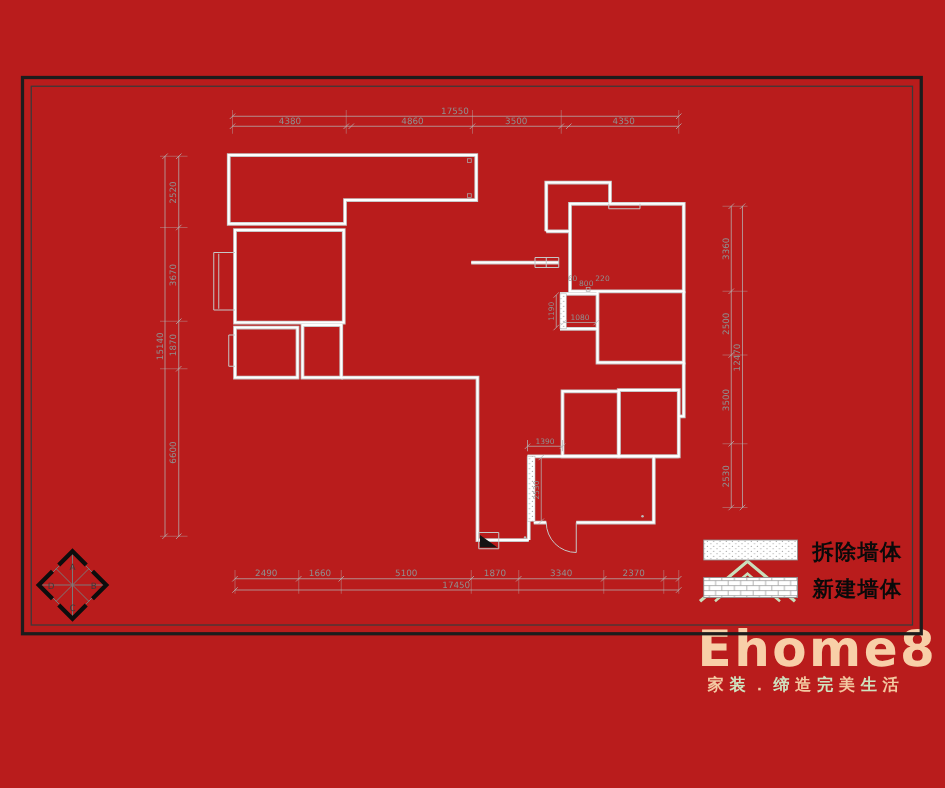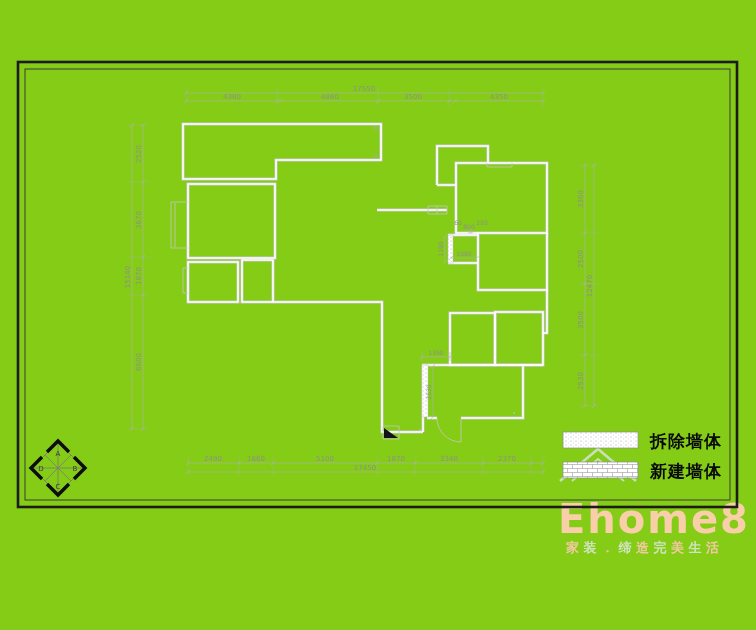--- a/index.html
+++ b/index.html
@@ -1,16 +1,16 @@
 <!DOCTYPE html>
 <html><head>
 <meta charset="utf-8">
 <style>
   html,body{margin:0;padding:0;background:#ffffff;}
-  .stage{position:relative;width:756px;height:630px;background:#84cc16;overflow:hidden;
+  .stage{position:relative;width:756px;height:630px;background:#b91c1c;overflow:hidden;
          font-family:"DejaVu Sans",sans-serif;}
   svg{display:block;}
   text{font-family:"DejaVu Sans",sans-serif;}
   .dimtxt{fill:#8f8f8f;font-size:7px;}
   .dimtxt-s{fill:#8f8f8f;font-size:6px;}
   .cjk{font-weight:600;fill:#0a0a0a;font-size:17px;letter-spacing:1px;}
 </style>
 </head>
 <body>
 

